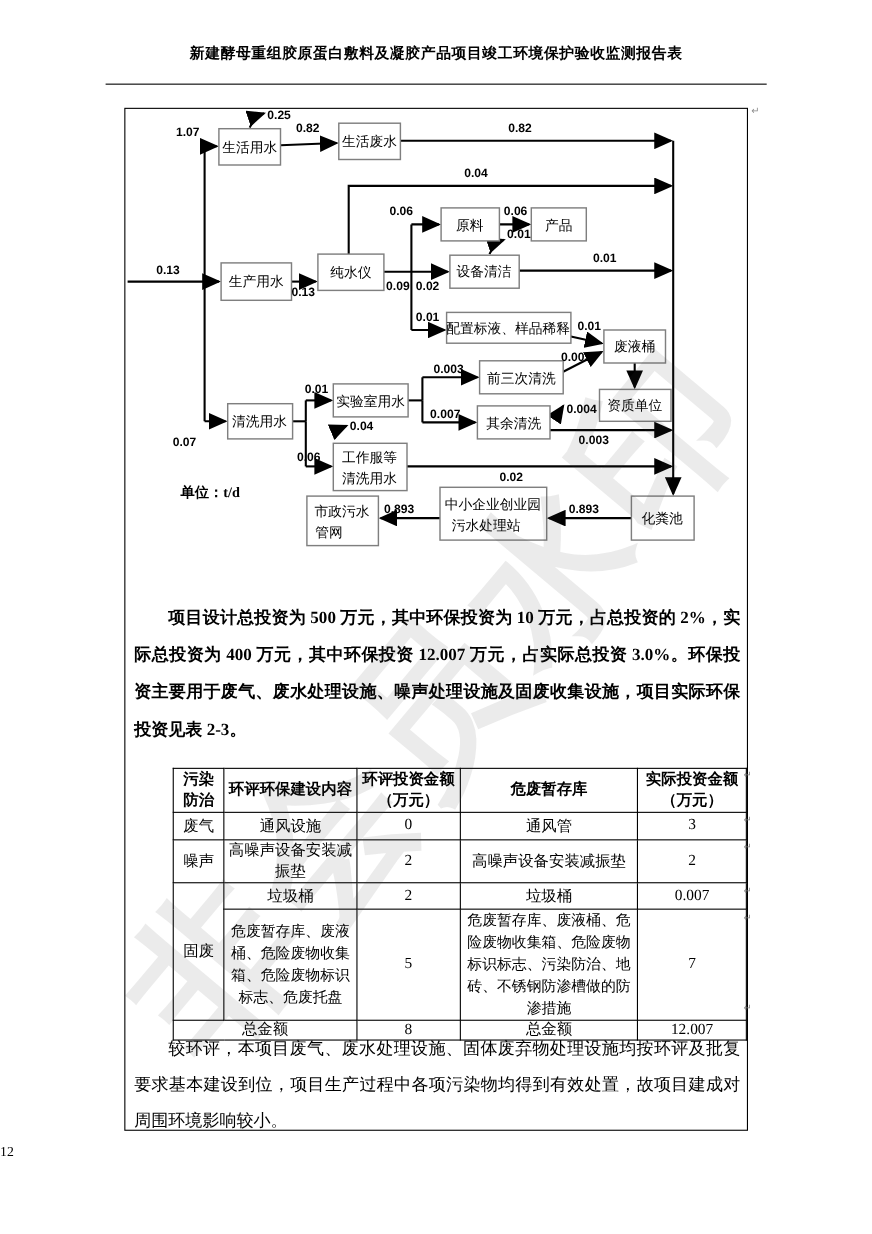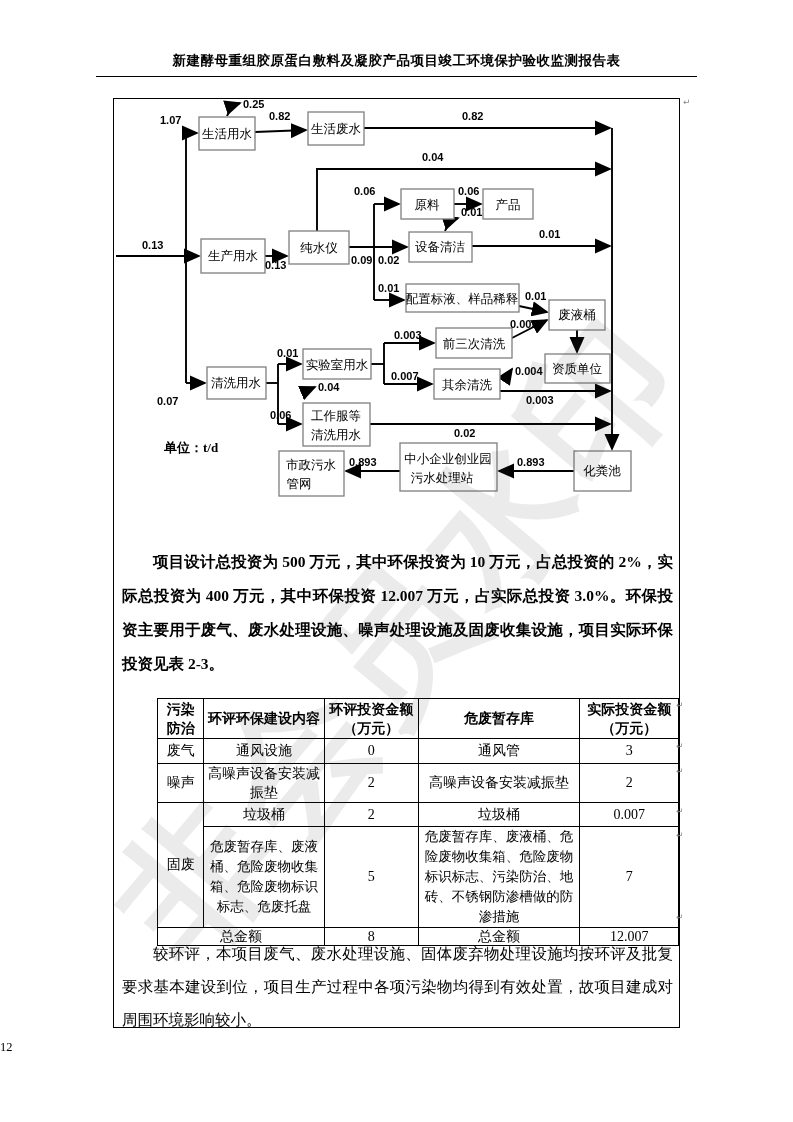--- a/index.html
+++ b/index.html
@@ -1,18 +1,18 @@
 <!DOCTYPE html>
 <html><head>
 <meta charset="utf-8">
 <style>
   html,body{margin:0;padding:0;background:#ffffff;}
   .page{position:relative;width:793px;height:1122px;background:#fff;overflow:hidden;
         font-family:"Liberation Serif", serif;color:#000;}
-  .header-title{position:absolute;top:52px;left:0;width:100%;text-align:center;
+  .header-title{position:absolute;top:40px;left:0;width:100%;text-align:center;
         font-size:13.5px;font-weight:bold;letter-spacing:.5px;}
   .header-rule{position:absolute;top:76px;left:96px;width:601px;height:0;
         border-top:1.6px solid #000;}
   .content{position:absolute;left:113px;top:98px;width:567px;height:930px;
         border:1.8px solid #000;box-sizing:border-box;}
   .watermark{position:absolute;left:60px;top:290px;width:680px;height:700px;
         display:flex;align-items:center;justify-content:center;
         transform:rotate(-50deg);pointer-events:none;z-index:5;}
   .watermark span{font-size:150px;font-weight:bold;white-space:nowrap;
         letter-spacing:6px;color:rgba(60,60,60,0.10);font-family:"Liberation Sans",sans-serif;}

